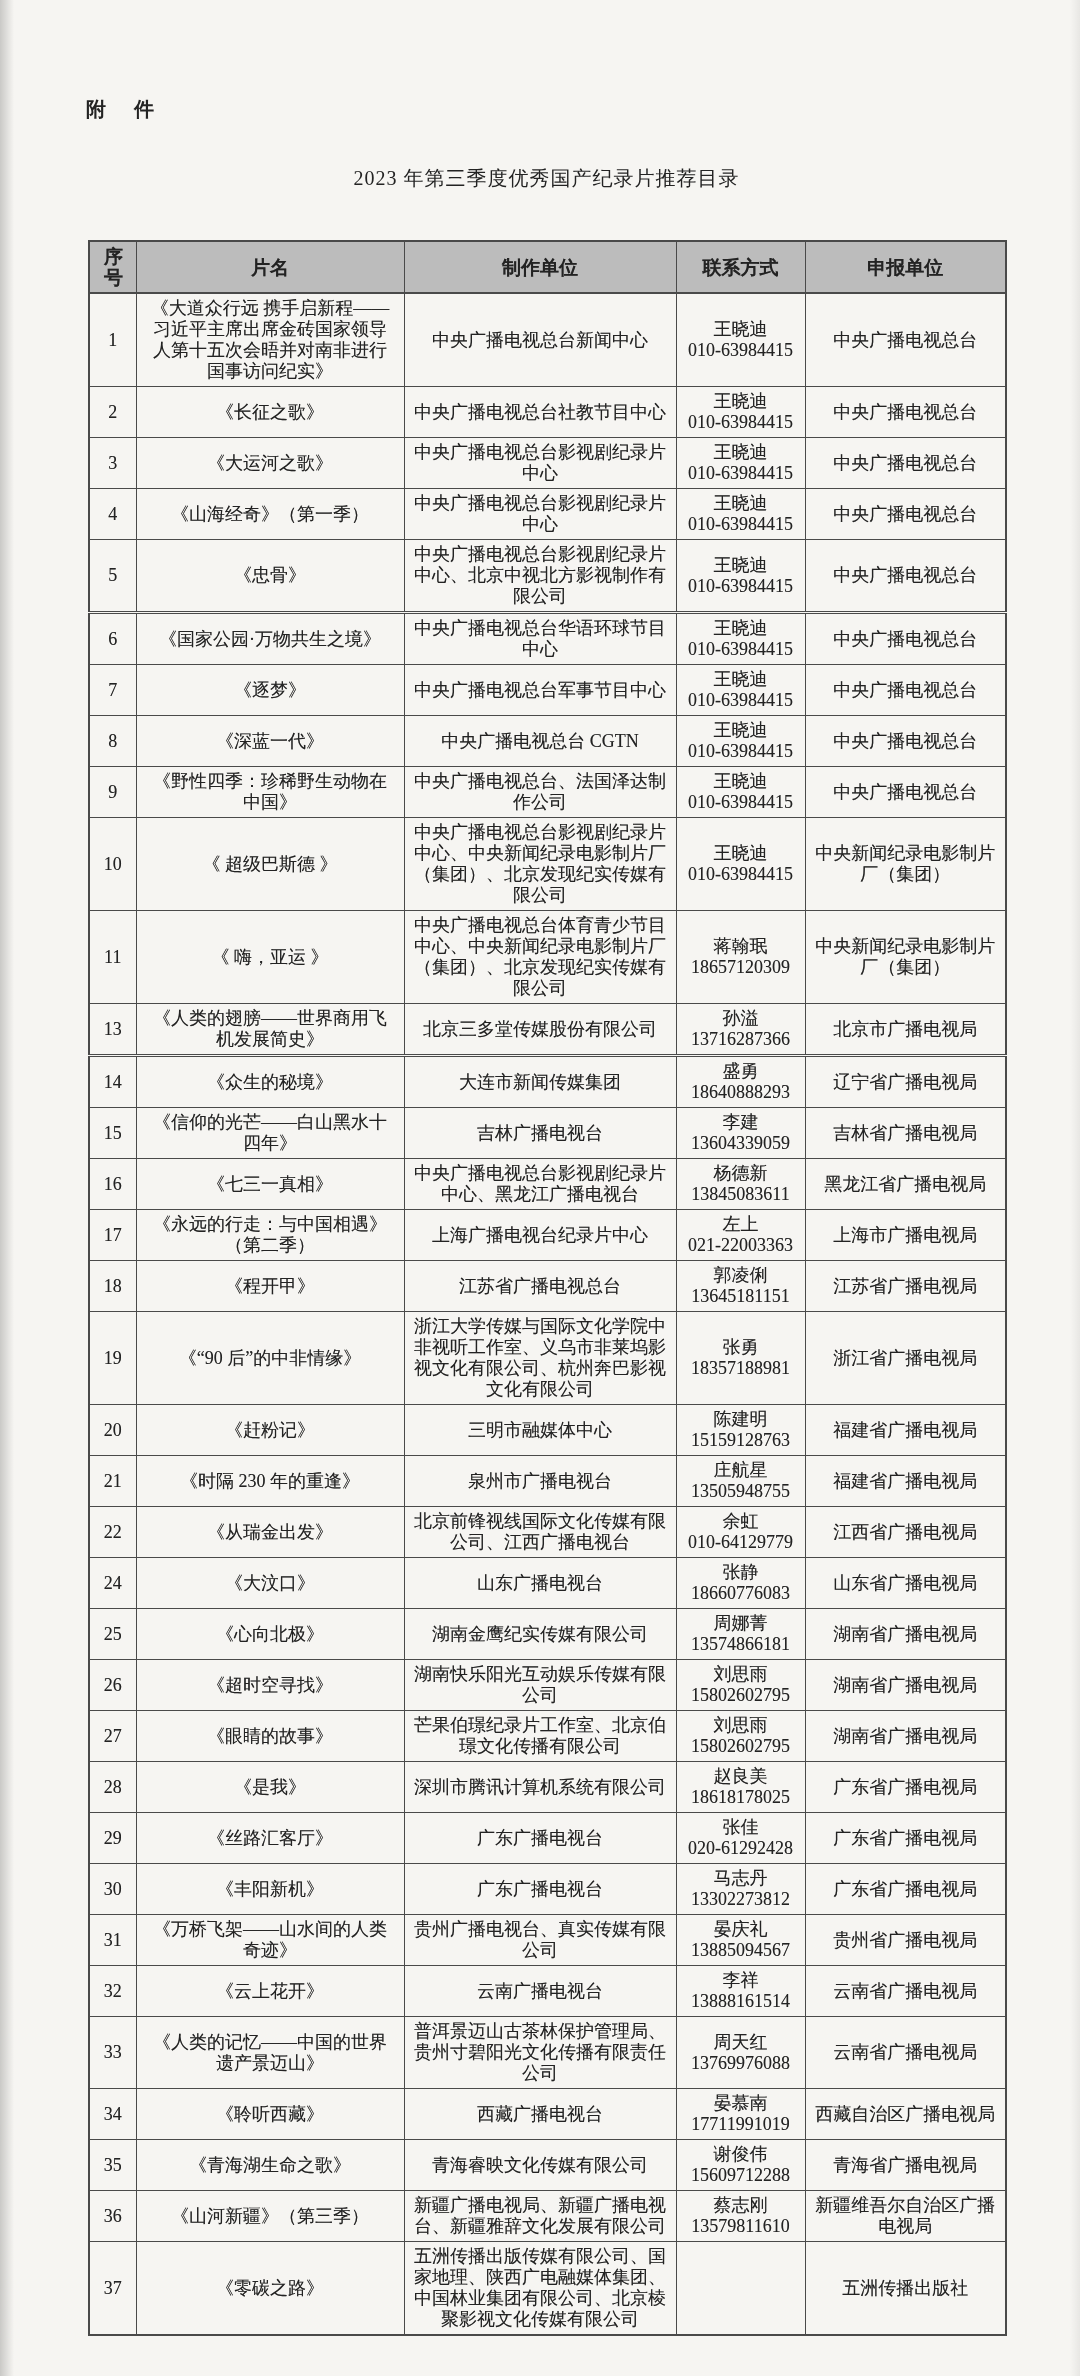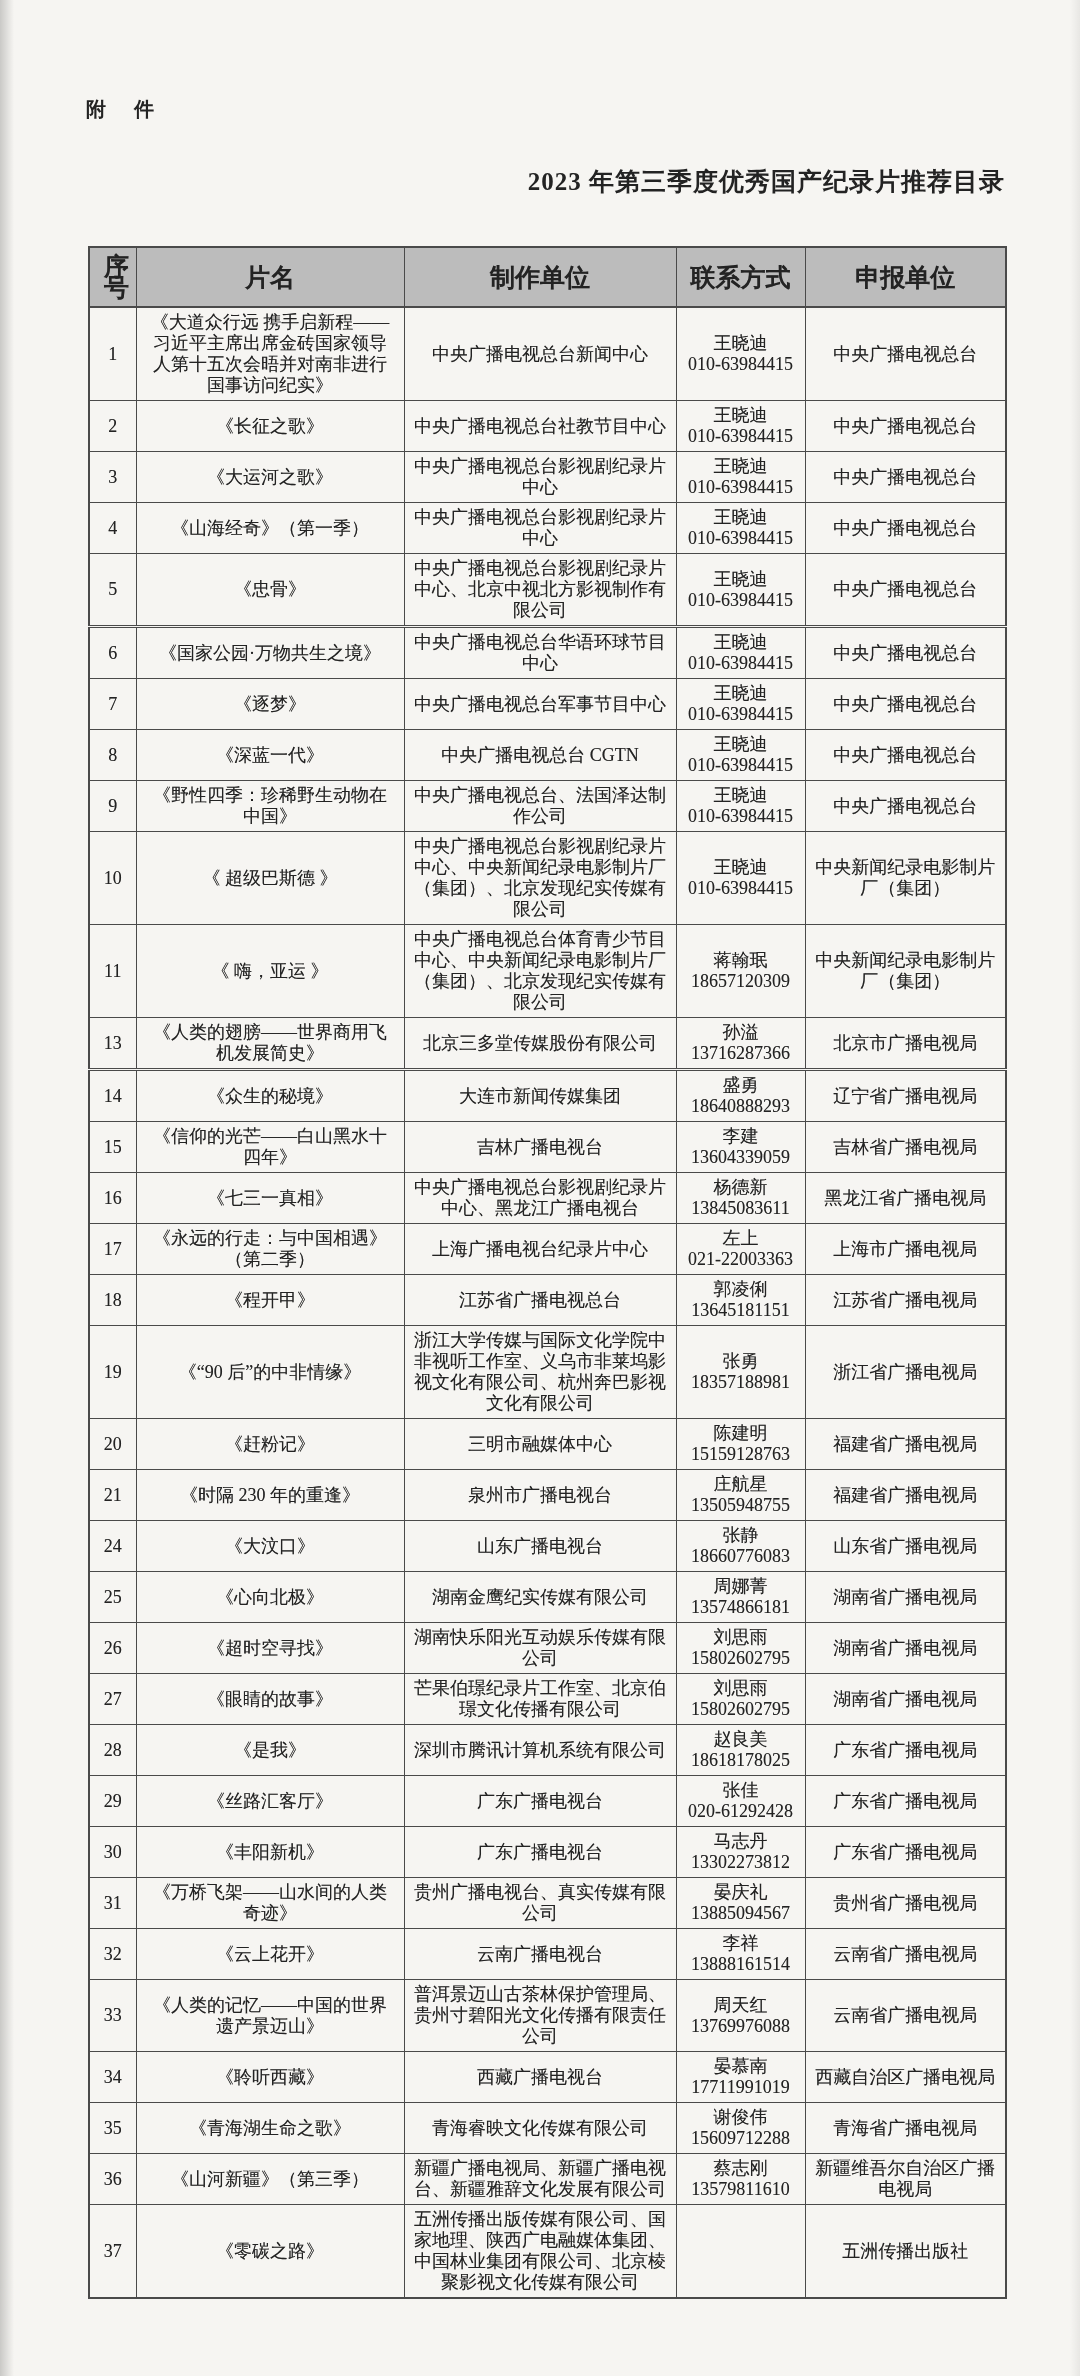--- a/index.html
+++ b/index.html
@@ -42,23 +42,23 @@
   }
   .attachment-label {
     font-size: 20px;
     font-weight: bold;
     letter-spacing: 8px;
     margin-left: -2px;
     font-family: Liberation Mono, monospace;
   }
   .doc-title {
     width: 917px;
-    text-align: right;
-    font-size: 25px;
-    font-weight: bold;
+    text-align: center;
+    font-size: 20px;
+    font-weight: normal;
     margin-top: 42px;
     letter-spacing: 1px;
   }
   table.doc-table {
     margin-top: 48px;
     width: 917px;
     border-collapse: collapse;
     table-layout: fixed;
   }
   .doc-table th, .doc-table td {
@@ -67,22 +67,22 @@
     vertical-align: middle;
     font-size: 18px;
     line-height: 21px;
     padding: 4px 6px;
     text-shadow: 0 0 0.5px rgba(0,0,0,0.35);
   }
   .doc-table { border: 2px solid var(--border); }
   .doc-table thead th {
     background: var(--header-bg);
     font-weight: bold;
-    font-size: 25px;
-    height: 60px;
+    font-size: 19px;
+    height: 52px;
     border-bottom: 2px solid var(--border);
   }
   .doc-table th.th-no { word-break: break-all; padding: 4px 14px; }
   .col-no    { width: 47px; }
   .col-title { width: 268px; }
   .col-prod  { width: 272px; }
   .col-cont  { width: 129px; }
   .col-appl  { width: 201px; }
   .doc-table td { min-height: 46px; }
   .doc-table tr { height: 46px; }
@@ -310,20 +310,30 @@
     <td>21</td>
     <td class="cell-title">《时隔 230 年的重逢》</td>
     <td class="cell-prod">泉州市广播电视台</td>
     <td>
       <span class="contact-name">庄航星</span>
       <span class="contact-phone">13505948755</span>
     </td>
     <td>福建省广播电视局</td>
   </tr>
         <tr>
+    <td>22</td>
+    <td class="cell-title">《从瑞金出发》</td>
+    <td class="cell-prod">北京前锋视线国际文化传媒有限公司、江西广播电视台</td>
+    <td>
+      <span class="contact-name">余虹</span>
+      <span class="contact-phone">010-64129779</span>
+    </td>
+    <td>江西省广播电视局</td>
+  </tr>
+        <tr>
     <td>24</td>
     <td class="cell-title">《大汶口》</td>
     <td class="cell-prod">山东广播电视台</td>
     <td>
       <span class="contact-name">张静</span>
       <span class="contact-phone">18660776083</span>
     </td>
     <td>山东省广播电视局</td>
   </tr>
         <tr>

